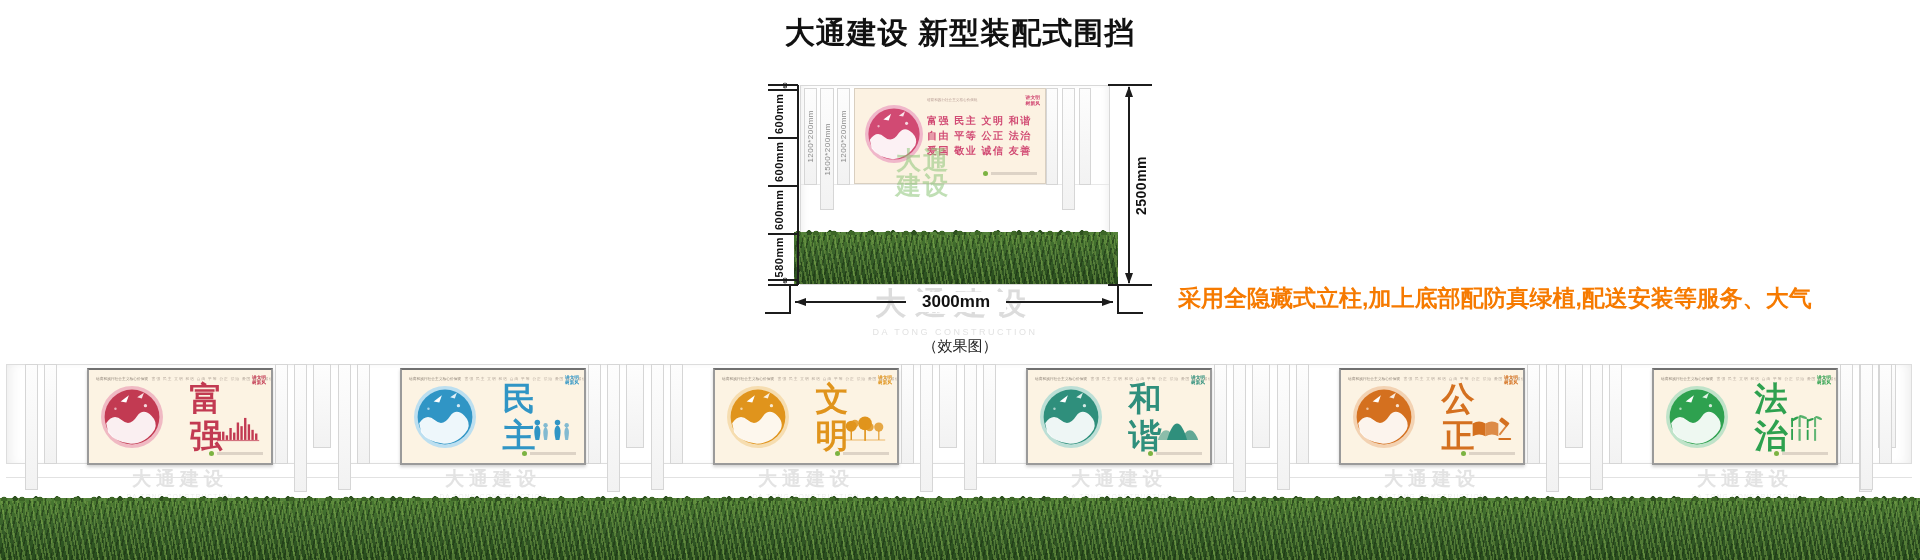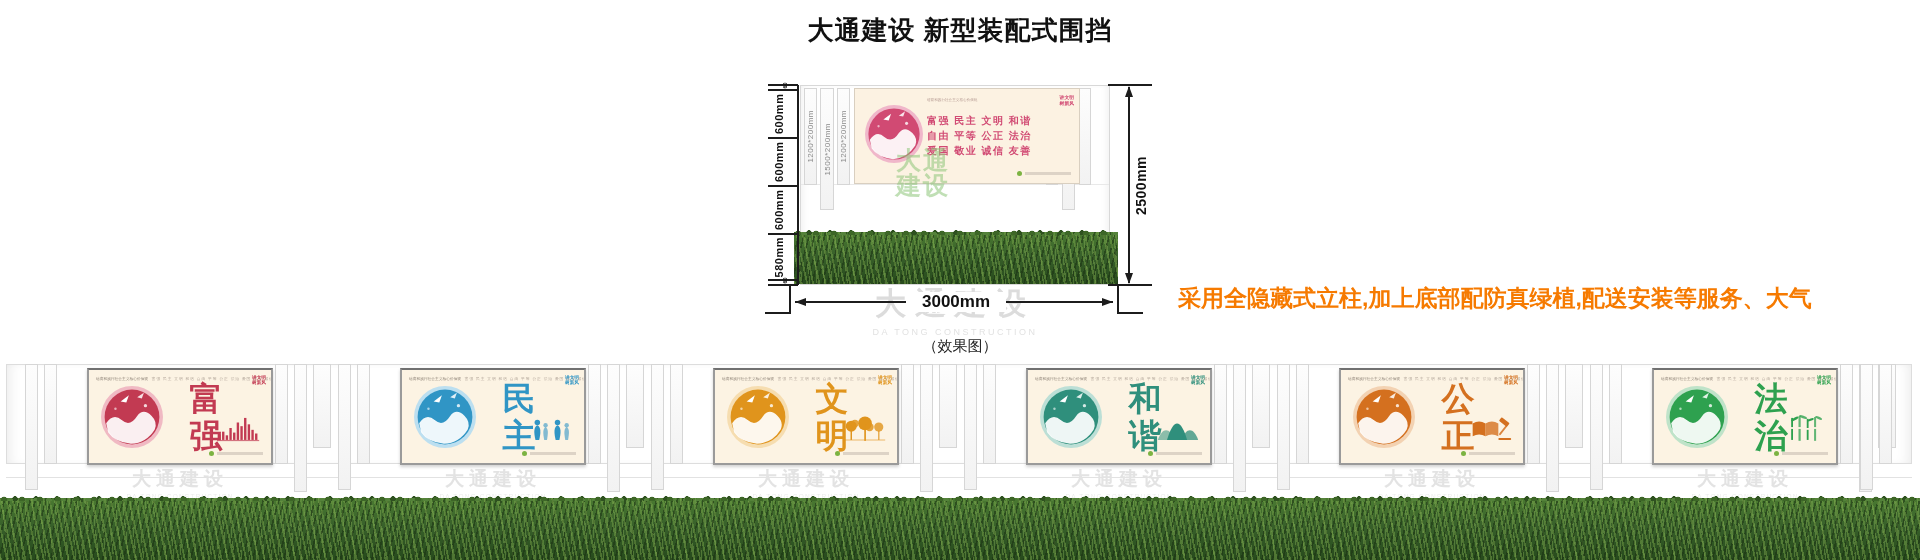--- a/index.html
+++ b/index.html
@@ -2,35 +2,35 @@
 <html><head>
 <meta charset="utf-8">
 <style>
   *{margin:0;padding:0;box-sizing:border-box}
   html,body{width:1920px;height:560px;background:#fff;overflow:hidden;
     font-family:"Liberation Sans","DejaVu Sans",sans-serif;color:#1a1a1a}
   #stage{position:relative;width:1920px;height:560px}
   .abs{position:absolute}
 
   
-  .page-title{left:0;top:13px;width:1920px;text-align:center;font-size:26px;font-weight:bold;letter-spacing:1px;color:#111}
+  .page-title{left:0;top:13px;width:1920px;text-align:center;font-size:30px;font-weight:bold;letter-spacing:1px;color:#111}
   .dim-caption{left:0;top:46px;width:1920px;text-align:center;font-size:15px;color:#222}
   .effect-caption{left:0;top:337px;width:1920px;text-align:center;font-size:15px;color:#222;z-index:8}
 
   
   .annot{top:283px;font-size:23px;font-weight:bold;white-space:nowrap}
 
   
   .dwall{left:800px;top:85px;width:310px;height:200px;background:#fff;border:1px solid #d8d8d8;z-index:1;
     box-shadow:inset 6px 0 8px -5px rgba(0,0,0,.07), inset -6px 0 8px -5px rgba(0,0,0,.07)}
   .joint{background:#e9e9e9;z-index:2}
   .slat{position:absolute;background:linear-gradient(180deg,#fdfdfd,#f2f2f2);border:1px solid #d6d6d6;display:flex;z-index:2}
   .post-label{writing-mode:vertical-rl;transform:rotate(180deg);font-size:8px;color:#8a8a8a;margin:auto;letter-spacing:.5px;white-space:nowrap}
 
-  .dposter{left:854px;top:88px;width:226px;height:96px;background:#fcf2e2;border:1px solid #d9cfc0;z-index:3;overflow:hidden}
+  .dposter{left:854px;top:88px;width:192px;height:96px;background:#fcf2e2;border:1px solid #d9cfc0;z-index:3;overflow:hidden}
   .dp-head{position:absolute;left:72px;top:8px;font-size:6px;color:#b59a92;white-space:nowrap;transform:scale(.6);transform-origin:0 0;width:300px}
   .dp-badge{position:absolute;right:5px;top:6px;font-size:6px;line-height:7px;font-weight:bold;text-align:center;transform:scale(.8);transform-origin:100% 0}
   .dp-circle{position:absolute;left:10px;top:16px;width:58px;height:58px}
   .dp-rows{position:absolute;left:72px;top:24px;width:112px}
   .vrow{font-size:10px;font-weight:bold;letter-spacing:1.5px;line-height:15px;white-space:nowrap}
   .green-wm{left:896px;top:148px;width:60px;font-size:25px;line-height:25px;font-weight:bold;letter-spacing:2px;
     color:rgba(140,196,120,.55);z-index:4}
 
   .hedge{position:absolute;background-color:#3a6128;
     background-image:

